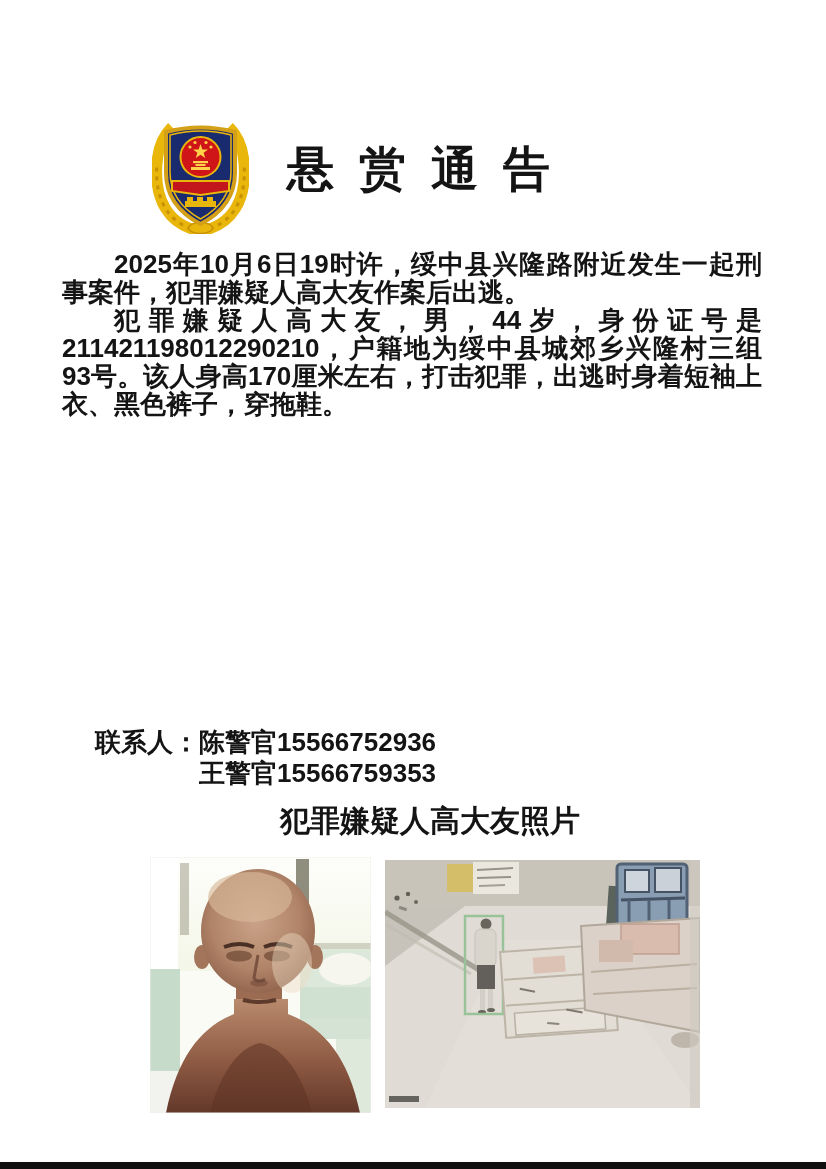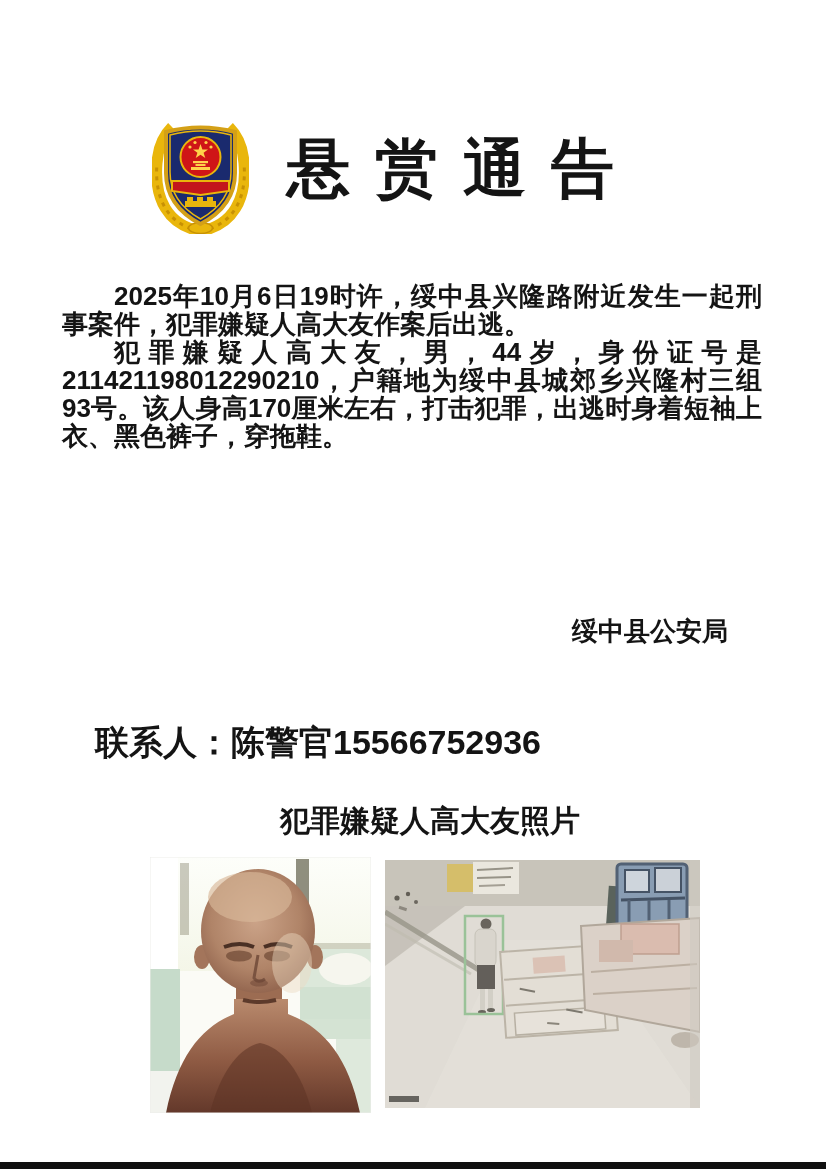--- a/index.html
+++ b/index.html
@@ -8,39 +8,39 @@
     font-family:"Liberation Sans","DejaVu Sans",sans-serif;color:#111;
     overflow:hidden;
   }
   .page{position:absolute;inset:0;background:#ffffff;}
   
   .badge{position:absolute;left:152px;top:111px;width:97px;height:123px;}
   
   .title{
     position:absolute;left:287px;top:133px;
     font-family:Liberation Serif, serif;
-    font-size:63px;font-weight:700;letter-spacing:25px;line-height:72px;
+    font-size:47px;font-weight:700;letter-spacing:25px;line-height:72px;
     color:#141414;white-space:nowrap;
   }
   
   .notice-body{
     position:absolute;left:62px;top:250px;width:700px;
     font-size:26px;line-height:28px;font-weight:600;
-    text-align:justify;color:#141414;letter-spacing:0;margin-top:32px;
+    text-align:justify;color:#141414;letter-spacing:0;
   }
   .notice-body p{margin:0;text-indent:2em;}
   
   .signature{
     position:absolute;left:500px;top:617px;width:300px;
     font-size:26px;line-height:29px;font-weight:600;text-align:center;color:#141414;
   }
   
   .contacts{
     position:absolute;left:95px;top:727px;
-    font-size:34px;line-height:31px;font-weight:600;color:#141414;
+    font-size:26px;line-height:31px;font-weight:600;color:#141414;
   }
   .contacts .line2{padding-left:104px;}
   
   .photo-caption{
     position:absolute;left:0;top:801px;width:860px;
     text-align:center;font-size:30px;font-weight:700;color:#141414;
   }
   
   .photo-left{position:absolute;left:150px;top:857px;width:221px;height:256px;}
   .photo-right{position:absolute;left:385px;top:860px;width:315px;height:248px;}
@@ -85,25 +85,25 @@
   </div>
 
   <div class="title">悬赏通告</div>
 
   <div class="notice-body">
     <p>2025年10月6日19时许，绥中县兴隆路附近发生一起刑事案件，犯罪嫌疑人高大友作案后出逃。</p>
     <p>犯罪嫌疑人高大友，男，44岁，身份证号是211421198012290210，户籍地为绥中县城郊乡兴隆村三组93号。该人身高170厘米左右，打击犯罪，出逃时身着短袖上衣、黑色裤子，穿拖鞋。</p>
   </div>
 
   <div class="signature">
-    <div>绥中县公安局</div>
   </div>
 
   <div class="contacts">
     <div class="line1"><span>联系人：</span><span>陈警官</span><span>15566752936</span></div>
+    <div class="line2"><span>王警官</span><span>15566759353</span></div>
   </div>
 
   <div class="photo-caption">犯罪嫌疑人高大友照片</div>
 
   <div class="photo-left">
     <svg viewBox="0 0 221 256">
       <defs>
         <radialGradient id="faceG" cx="48%" cy="42%" r="65%">
           <stop offset="0%" stop-color="#cba388"></stop>
           <stop offset="60%" stop-color="#b08468"></stop>

